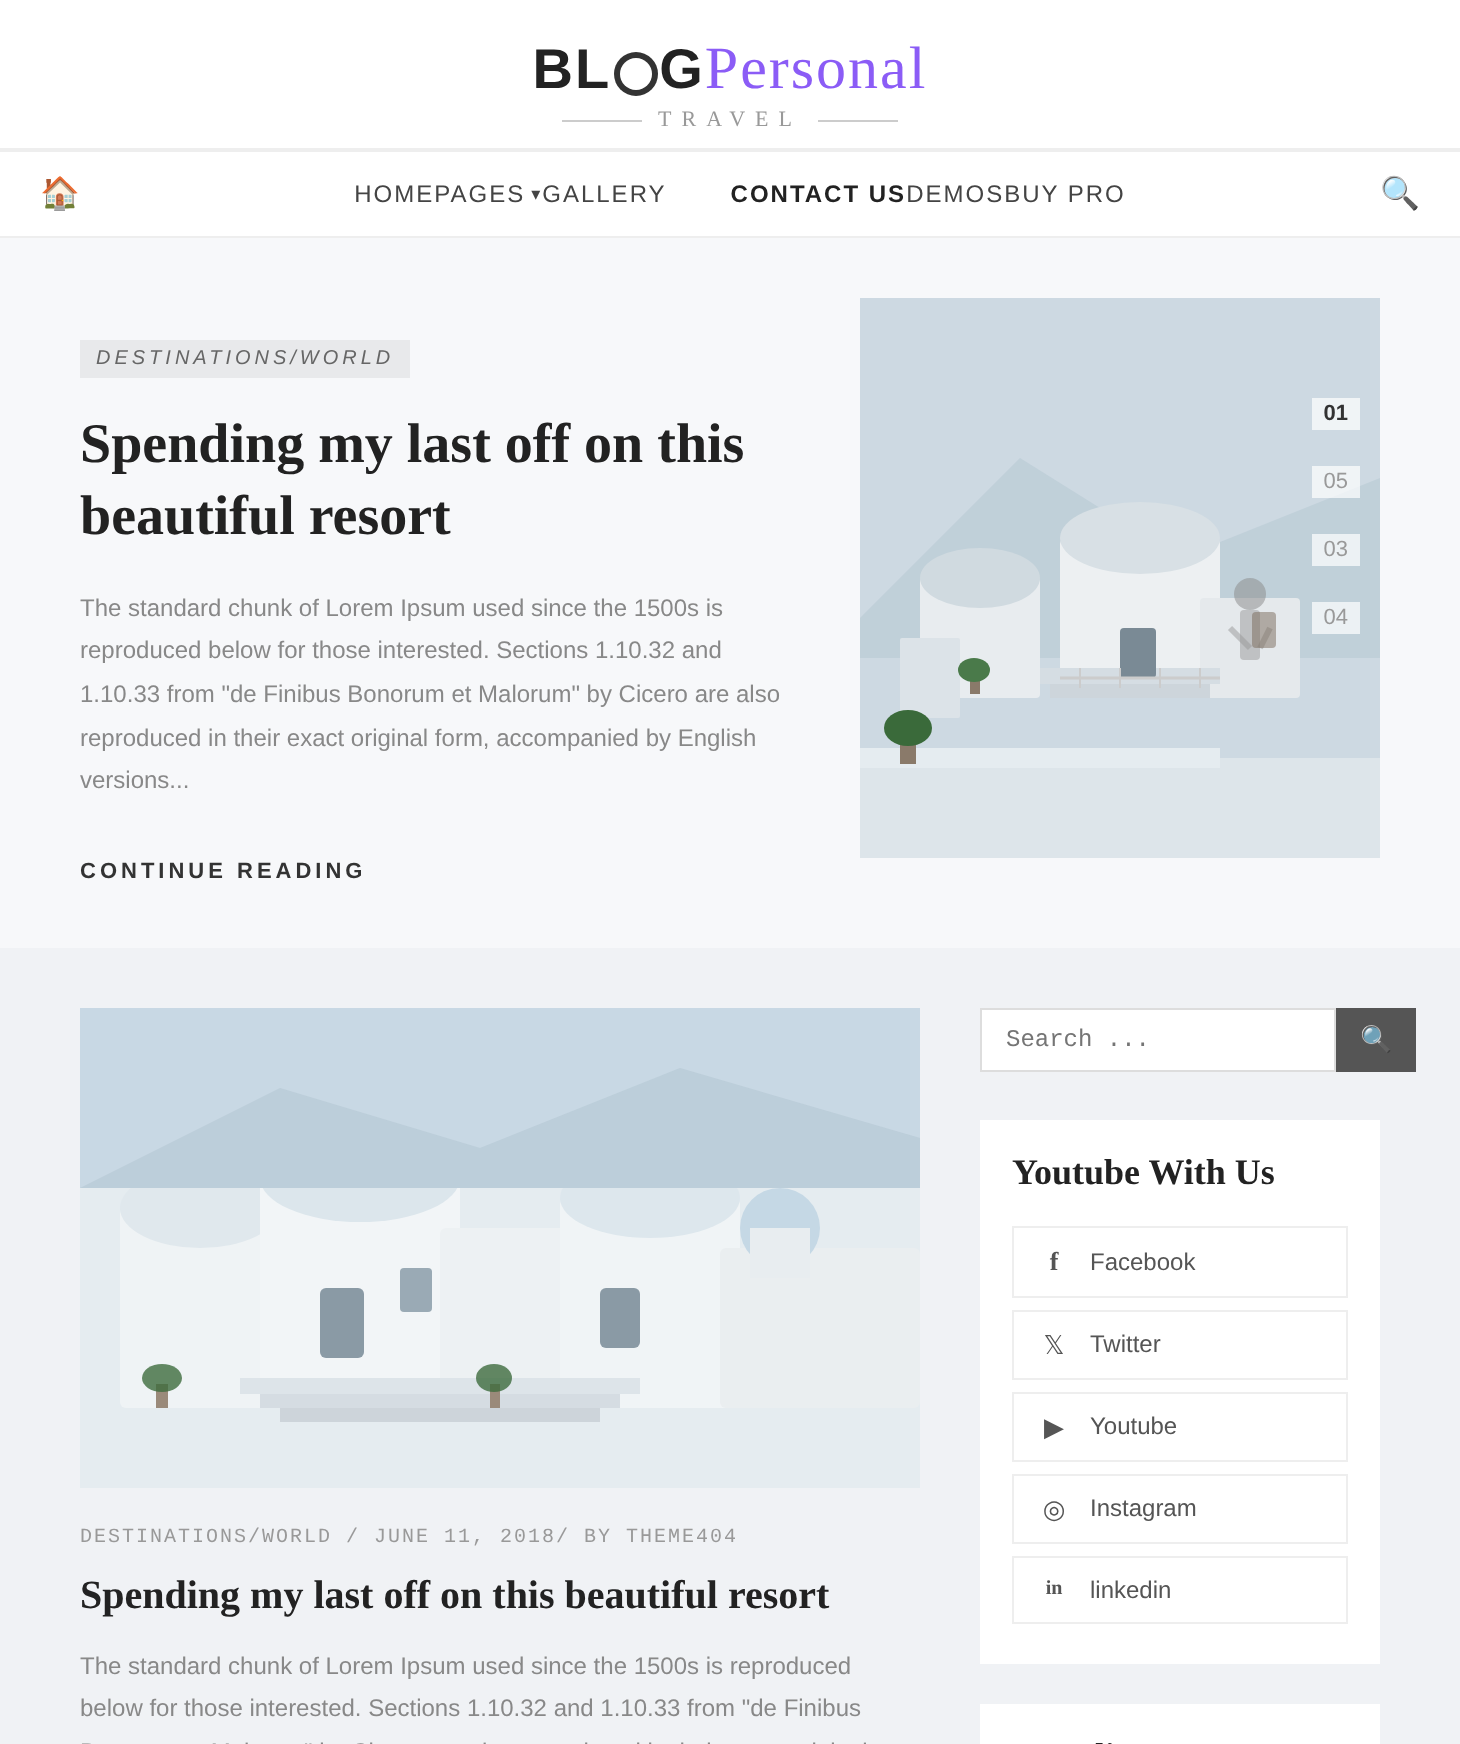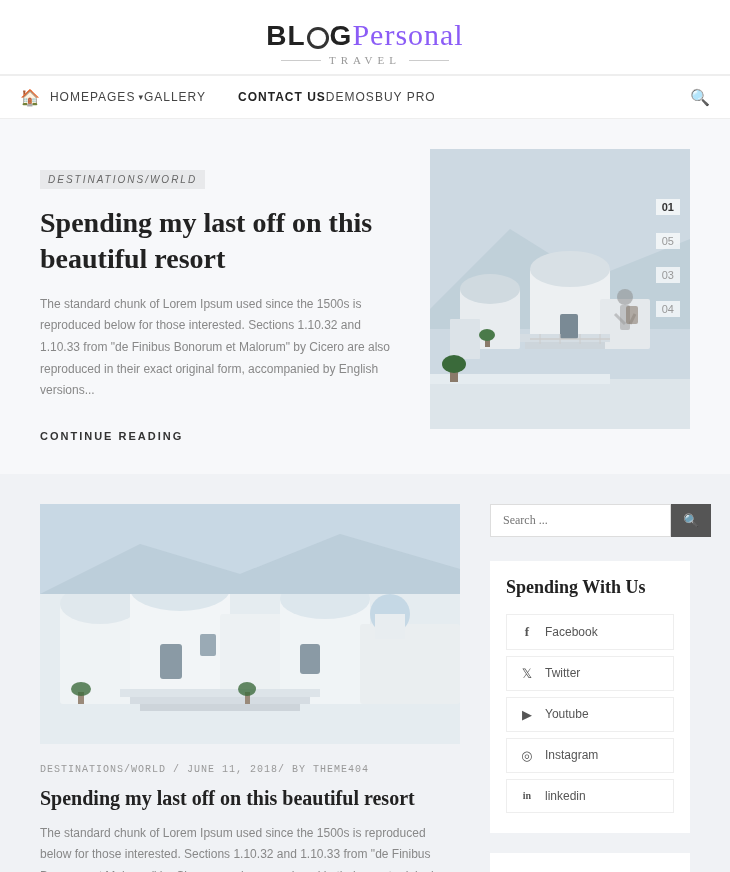--- a/index.html
+++ b/index.html
@@ -11,21 +11,21 @@
     .logo-text { font-size: 28px; font-weight: bold; letter-spacing: 1px; color: #222; font-family: Arial, sans-serif; }
     .logo-personal { font-family: 'Brush Script MT', cursive; font-weight: normal; font-size: 30px; color: #8b5cf6; }
     .logo-o { display: inline-block; width: 22px; height: 22px; border-radius: 50%; background: #333; vertical-align: middle; margin: 0 1px; position: relative; overflow: hidden; }
     .logo-o::after { content: ''; position: absolute; top: 3px; left: 3px; right: 3px; bottom: 3px; border-radius: 50%; background: #fff; }
     .logo-subtitle { font-size: 11px; letter-spacing: 5px; color: #999; text-transform: uppercase; margin-top: 2px; display: flex; align-items: center; justify-content: center; gap: 8px; text-align: center; }
     .logo-subtitle::before, .logo-subtitle::after { content: ''; display: block; width: 40px; height: 1px; background: #ccc; }
 
     
     .main-nav { background: #fff; border-top: 1px solid #eee; border-bottom: 1px solid #eee; display: flex; align-items: center; padding: 0 20px; height: 44px; }
     .nav-icon-home { color: #666; font-size: 16px; margin-right: 10px; }
-    .nav-links { display: flex; align-items: center; flex: 1; }
+    .nav-links { display: flex; align-items: center; flex: 1; justify-content: center; }
     .nav-link { font-size: 12px; letter-spacing: 1px; text-transform: uppercase; color: #444; text-decoration: none; font-family: Arial, sans-serif; cursor: pointer; }
     .nav-link.active { color: #222; font-weight: bold; margin-left: 32px; }
     .nav-link-pages { display: flex; align-items: center; gap: 3px; }
     .nav-search-icon { color: #666; font-size: 16px; cursor: pointer; }
 
     
     .featured-section { background: #f7f8fa; padding: 30px 40px 30px; display: flex; gap: 30px; align-items: flex-start; position: relative; }
     .featured-content { flex: 1; padding-top: 20px; }
     .featured-category { font-size: 10px; letter-spacing: 2px; text-transform: uppercase; color: #666; font-family: Arial, sans-serif; background: #e8e9eb; display: inline-block; padding: 4px 8px; margin-bottom: 16px; font-style: italic; }
     .featured-title { font-size: 28px; line-height: 1.3; color: #222; margin-bottom: 16px; font-family: Georgia, serif; }
@@ -49,21 +49,21 @@
     .post-area { flex: 1; }
     .post-image { width: 100%; height: 240px; background: linear-gradient(160deg, #e8eef2 0%, #d0dce5 30%, #b8ccd8 60%, #c5d5df 100%); margin-bottom: 0; position: relative; overflow: hidden; }
     .post-image-inner { width: 100%; height: 100%; background: linear-gradient(170deg, #dde8ef 0%, #c8d8e2 25%, #a8c0ce 55%, #d0e0e8 80%, #e5edf2 100%); }
     .post-meta { font-size: 10px; letter-spacing: 1px; text-transform: uppercase; color: #999; font-family: Liberation Mono, monospace; margin: 20px 0 10px; }
     .post-title { font-size: 20px; color: #222; line-height: 1.3; margin-bottom: 12px; font-family: Georgia, serif; }
     .post-excerpt { font-size: 12px; line-height: 1.8; color: #888; font-family: Arial, sans-serif; }
 
     
     .sidebar { width: 200px; }
     .search-box { display: flex; margin-bottom: 24px; }
-    .search-input { flex: 1; border: 1px solid #ddd; padding: 8px 12px; font-size: 12px; color: #999; font-family: Liberation Serif, serif; outline: none; background: #fff; }
+    .search-input { flex: 1; border: 1px solid #ddd; padding: 8px 12px; font-size: 12px; color: #999; font-family: Liberation Mono, monospace; outline: none; background: #fff; }
     .search-btn { background: #555; color: #fff; border: none; padding: 8px 12px; cursor: pointer; font-size: 13px; }
 
     .sidebar-section-title { font-size: 18px; color: #222; font-family: Georgia, serif; margin-bottom: 16px; }
 
     .connect-section { background: #fff; padding: 16px; margin-bottom: 20px; }
     .social-links { display: flex; flex-direction: column; gap: 2px; }
     .social-link { display: flex; align-items: center; gap: 10px; padding: 9px 12px; border: 1px solid #eee; font-size: 12px; color: #555; font-family: Arial, sans-serif; cursor: pointer; background: #fff; margin-bottom: 4px; }
     .social-icon { font-size: 13px; color: #555; width: 16px; text-align: center; }
 
     .trending-section { background: #fff; padding: 16px; }
@@ -210,21 +210,21 @@
     <p class="post-excerpt">The standard chunk of Lorem Ipsum used since the 1500s is reproduced below for those interested. Sections 1.10.32 and 1.10.33 from "de Finibus Bonorum et Malorum" by Cicera are also reproduced in their exact original form, accompanied by English versions...</p>
   </article>
 
   <aside class="sidebar">
     <div class="search-box">
       <input class="search-input" type="text" placeholder="Search ..." style="">
       <button class="search-btn">🔍</button>
     </div>
 
     <div class="connect-section">
-      <h3 class="sidebar-section-title">Spending With Us</h3>
+      <h3 class="sidebar-section-title">Youtube With Us</h3>
       <div class="social-links">
         <div class="social-link">
           <span class="social-icon" style="font-weight:bold; font-family:serif;">f</span>
           <span>Facebook</span>
         </div>
         <div class="social-link">
           <span class="social-icon" style="font-family:sans-serif;">𝕏</span>
           <span>Twitter</span>
         </div>
         <div class="social-link">

